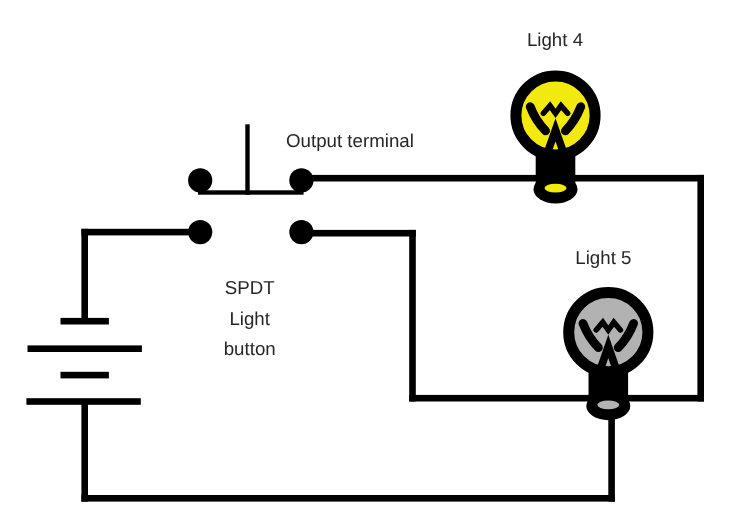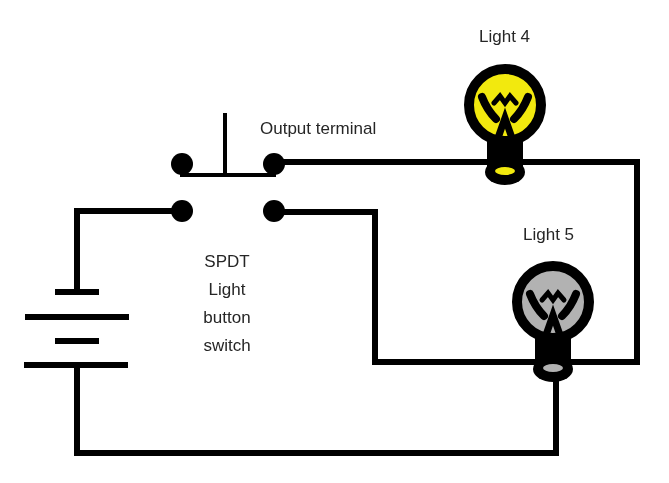--- a/index.html
+++ b/index.html
@@ -78,16 +78,15 @@
   </svg>
 
   <div class="label" style="left:479px;top:27px">Light 4</div>
   <div class="label" style="left:523px;top:225px">Light 5</div>
   <div class="label" style="left:260px;top:119px">Output terminal</div>
 
   <div class="switch-text" style="left:182px;top:248px;width:90px">
     <div>SPDT</div>
     <div>Light</div>
     <div>button</div>
-    <div>switch</div>
   </div>
 
 </div>
 
 </body></html>

